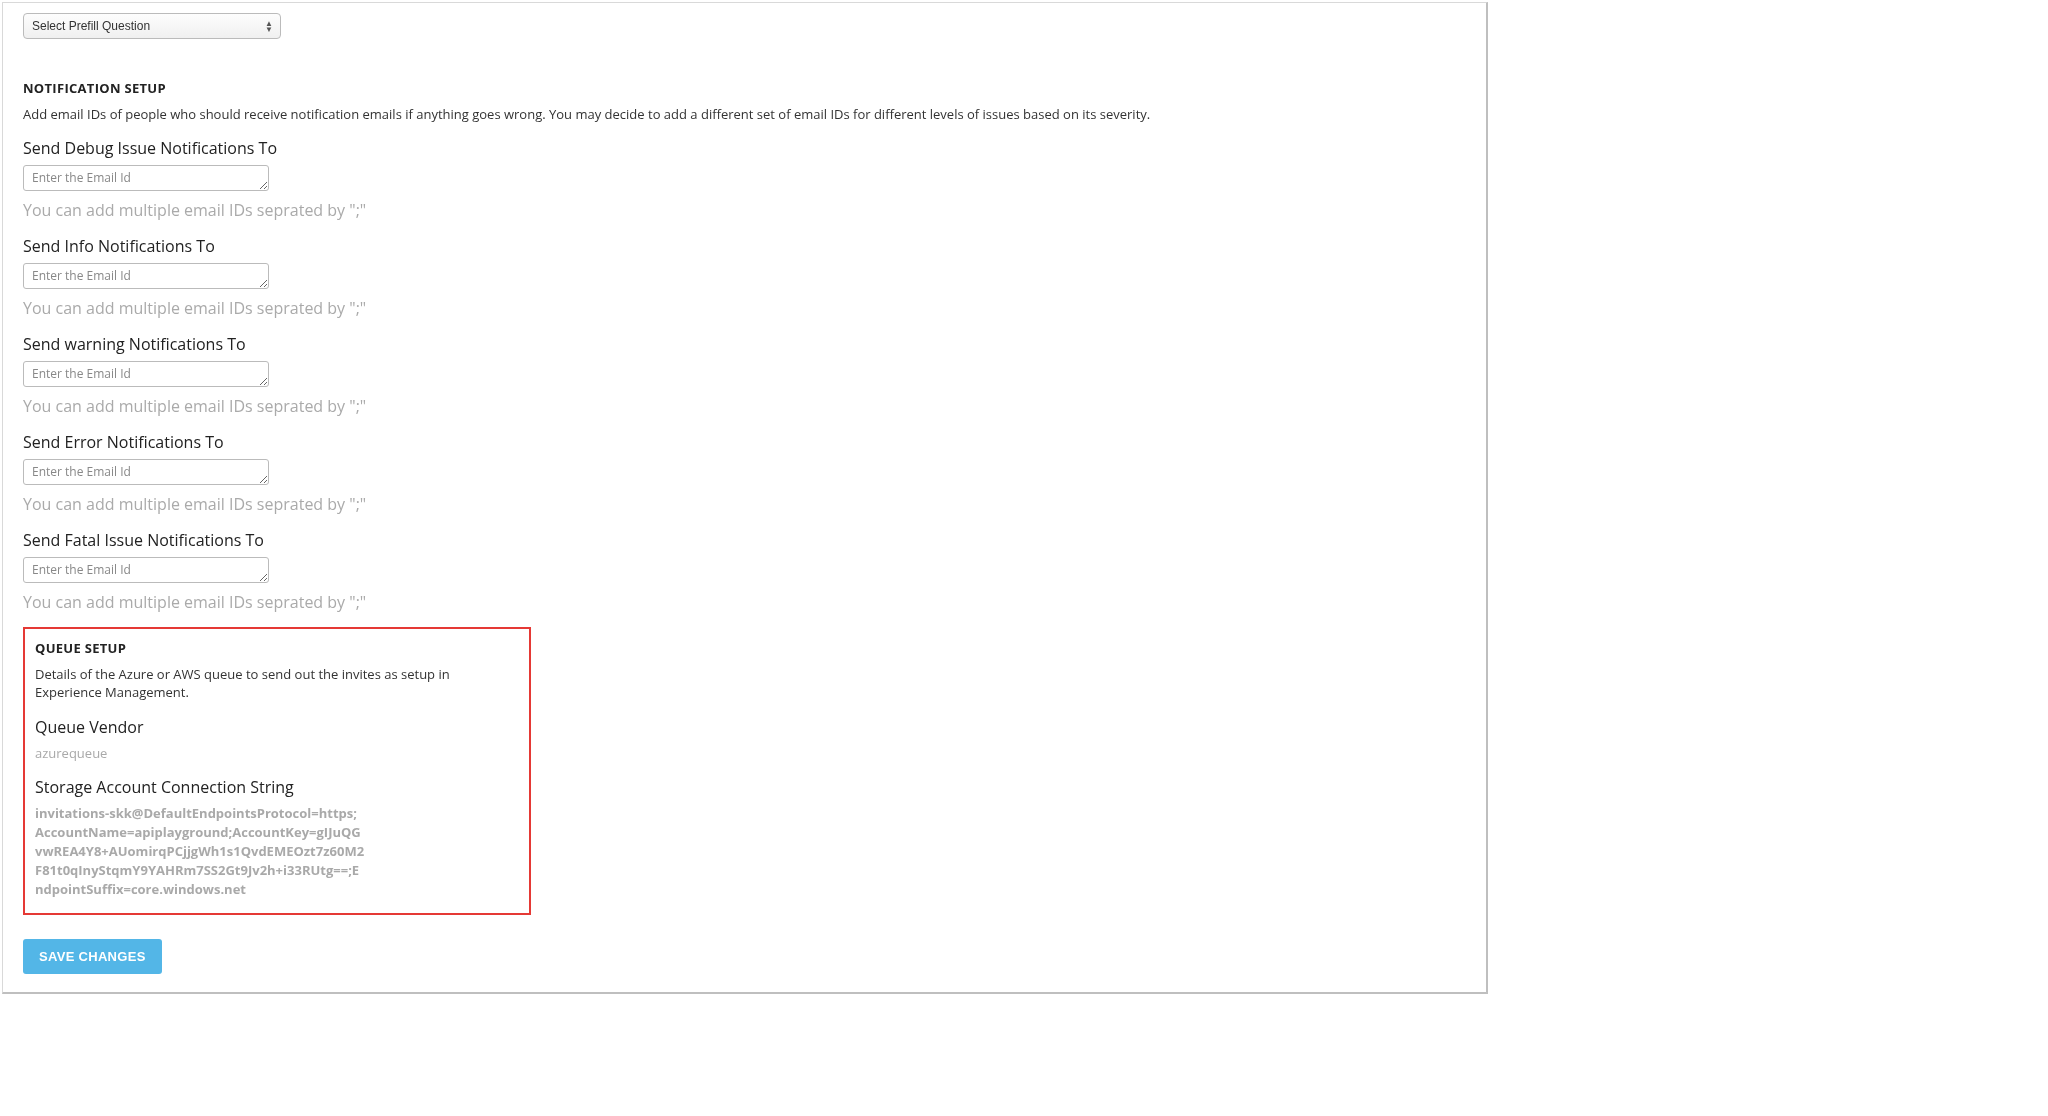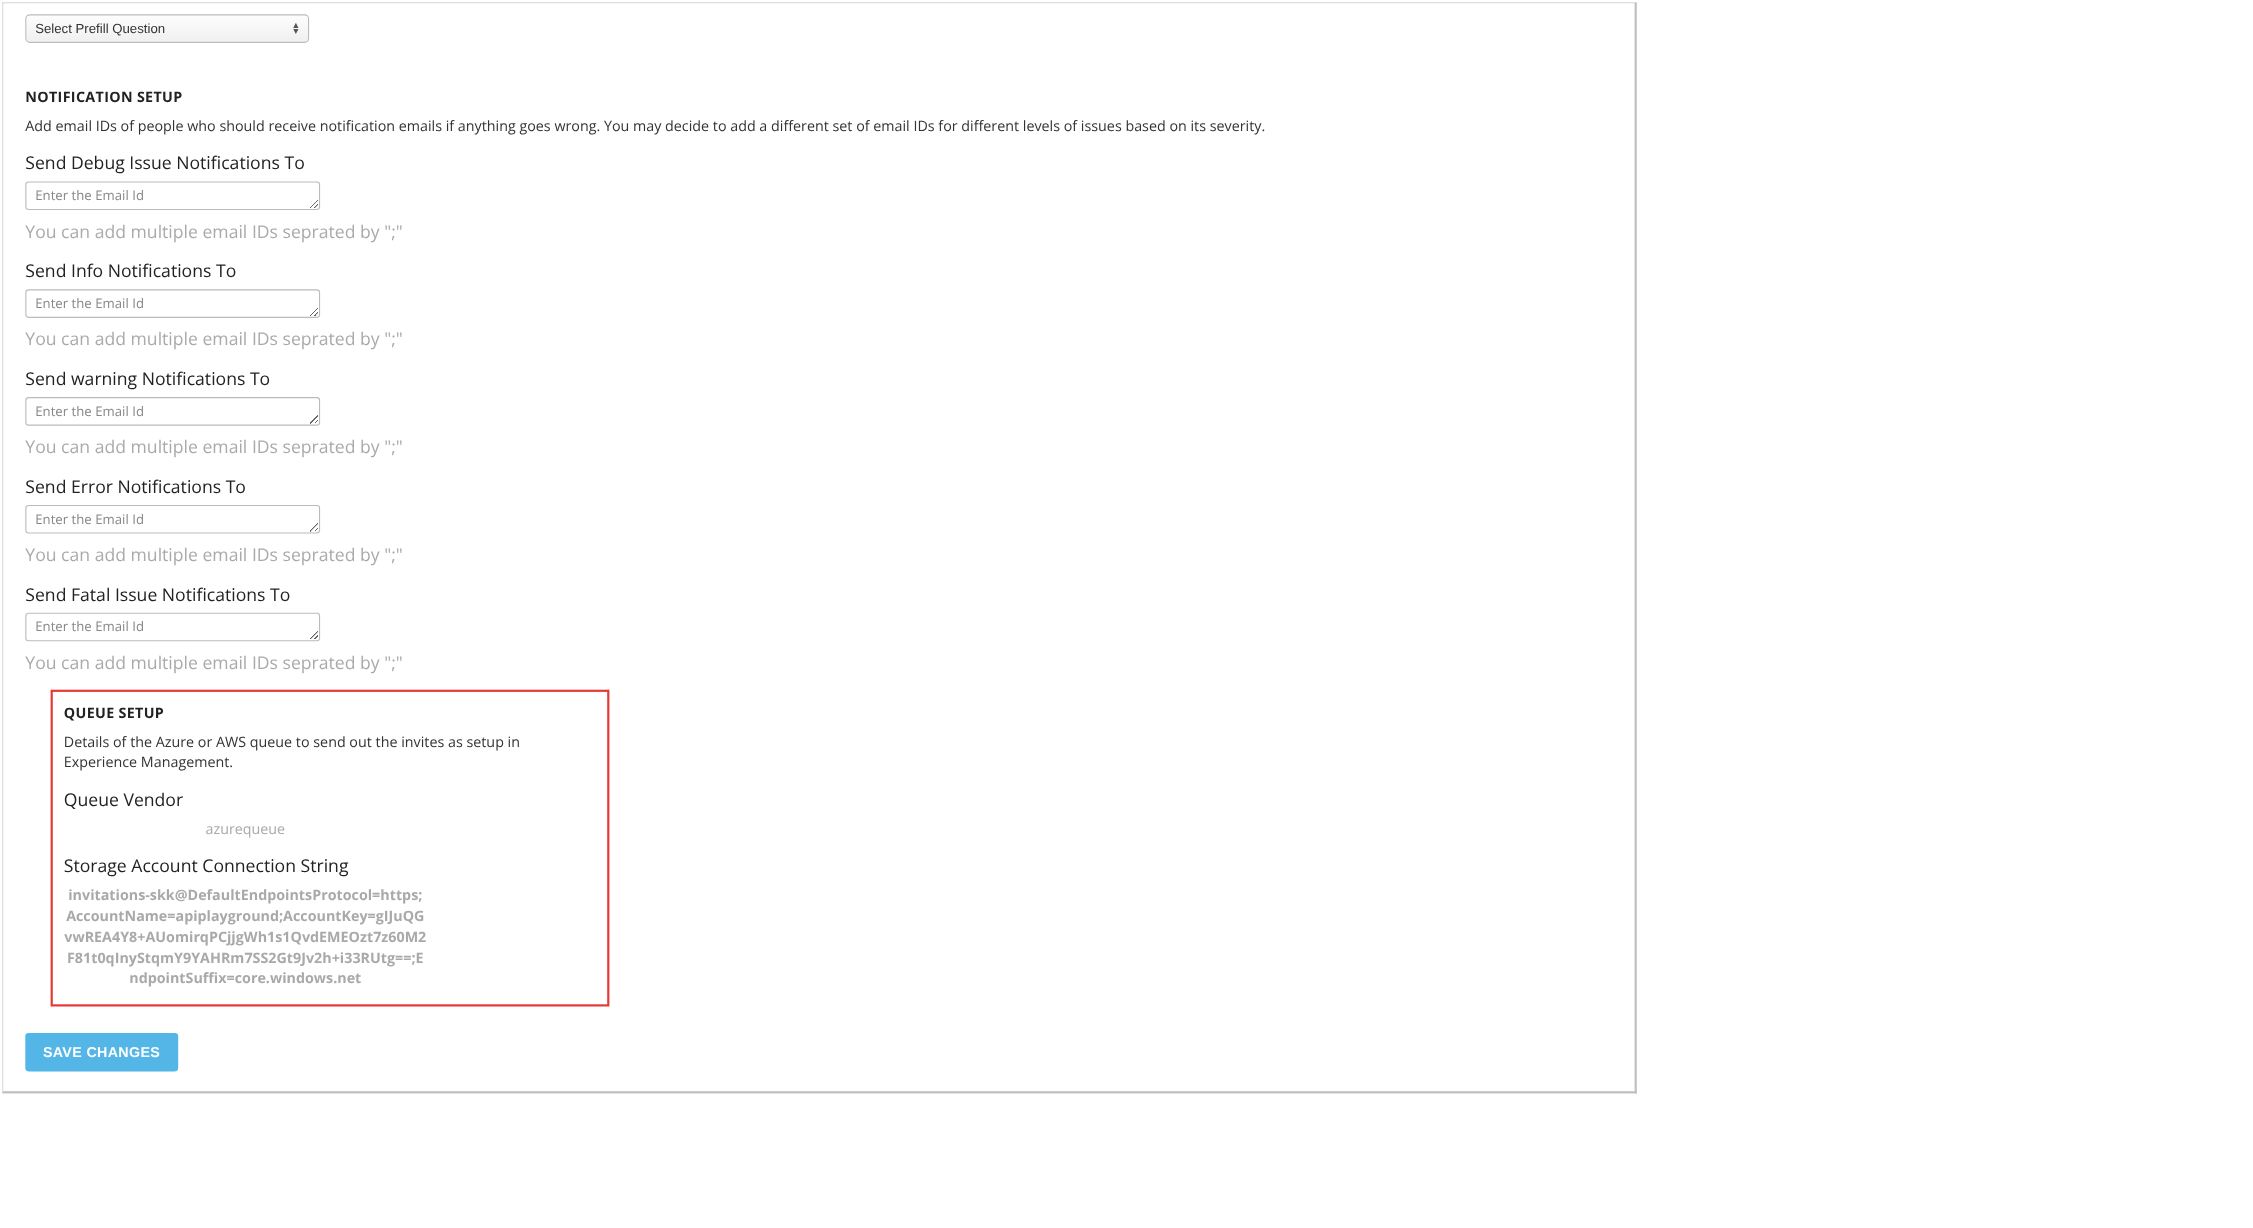--- a/index.html
+++ b/index.html
@@ -69,21 +69,21 @@
   .form-group{
     margin-bottom:14px;
   }
   .form-label{
     display:block;
     font-size:16px;
     color:#222;
     margin-bottom:6px;
   }
   textarea.email-input{
-    width:268px;
+    width:246px;
     height:26px;
     min-height:26px;
     padding:4px 8px;
     font-size:12px;
     font-family:inherit;
     color:#333;
     border:1px solid #bbb;
     border-radius:3px;
     resize:both;
     box-sizing:border-box;
@@ -97,33 +97,31 @@
     font-size:16px;
     color:#aaa;
     margin-top:4px;
   }
   .queue-box{
     border:2px solid #e53935;
     padding:10px 10px 14px 10px;
     margin-top:14px;
     width:508px;
     box-sizing:border-box;
-    margin-left:23px;
   }
   .queue-box h3.section-heading{
     margin-top:0;
   }
   .readonly-value{
     font-size:13px;
     color:#a9a9a9;
     margin:4px 0 14px 0;
     line-height:1.45;
     word-break:break-all;
     max-width:330px;
-    text-align:center;
   }
   .readonly-value.last{
     margin-bottom:0;
     font-weight:bold;
   }
   .save-btn{
     display:inline-block;
     margin-top:24px;
     background:#53b6e7;
     color:#fff;

